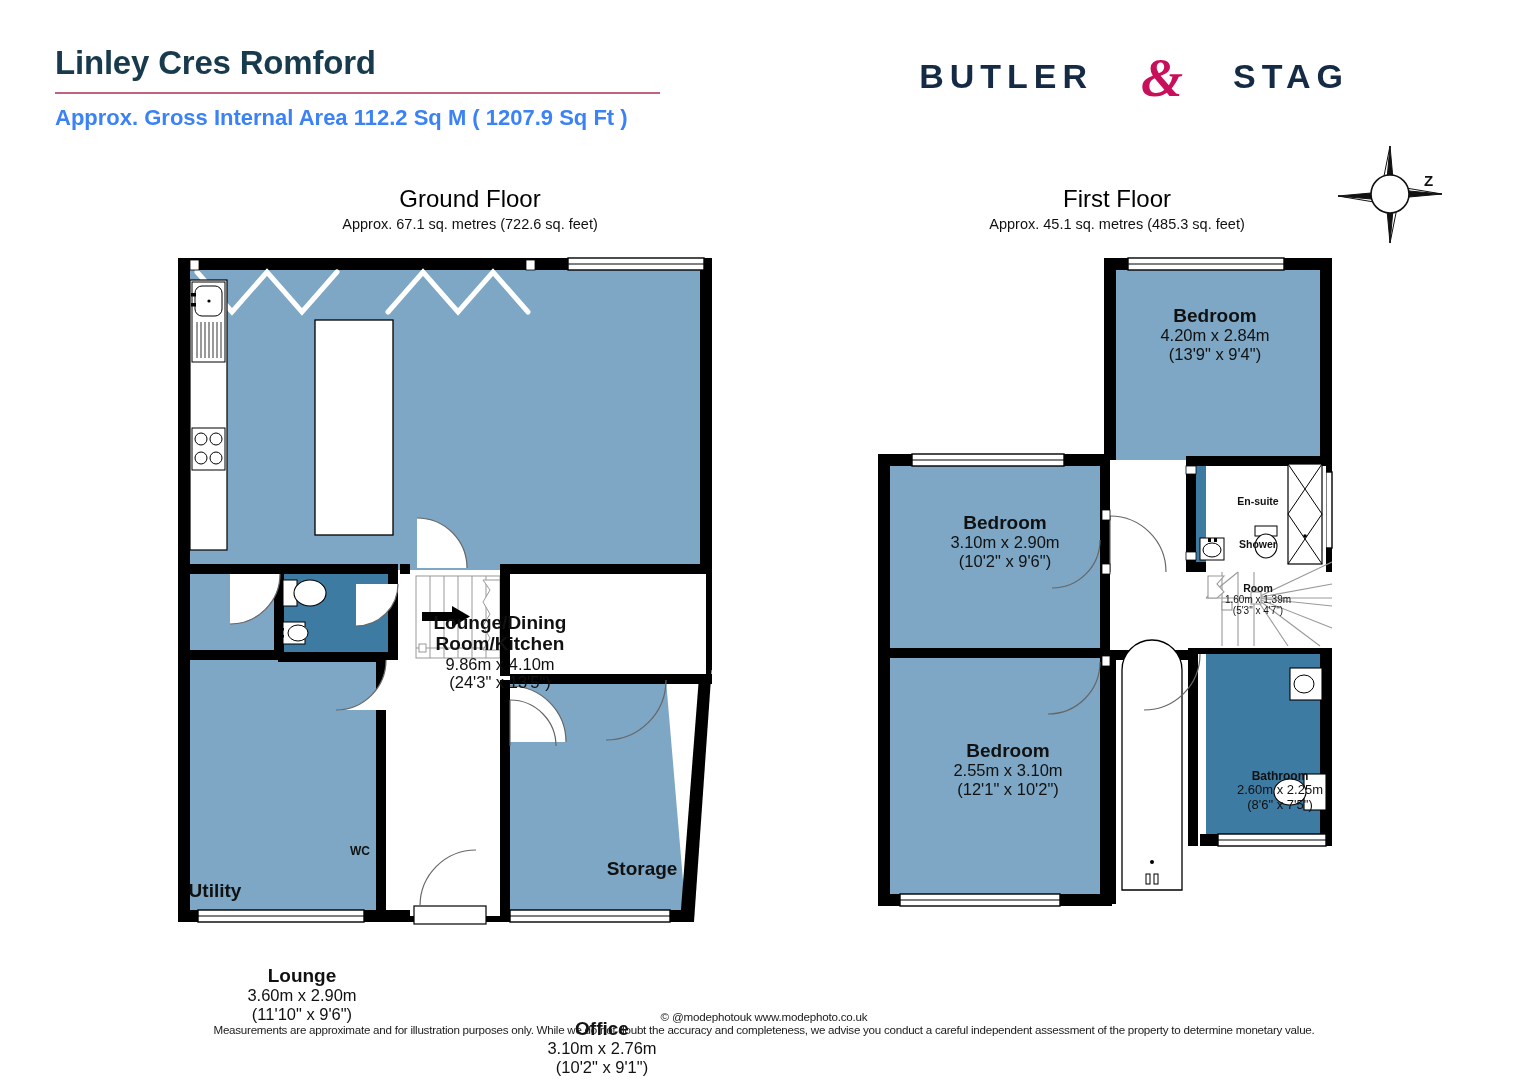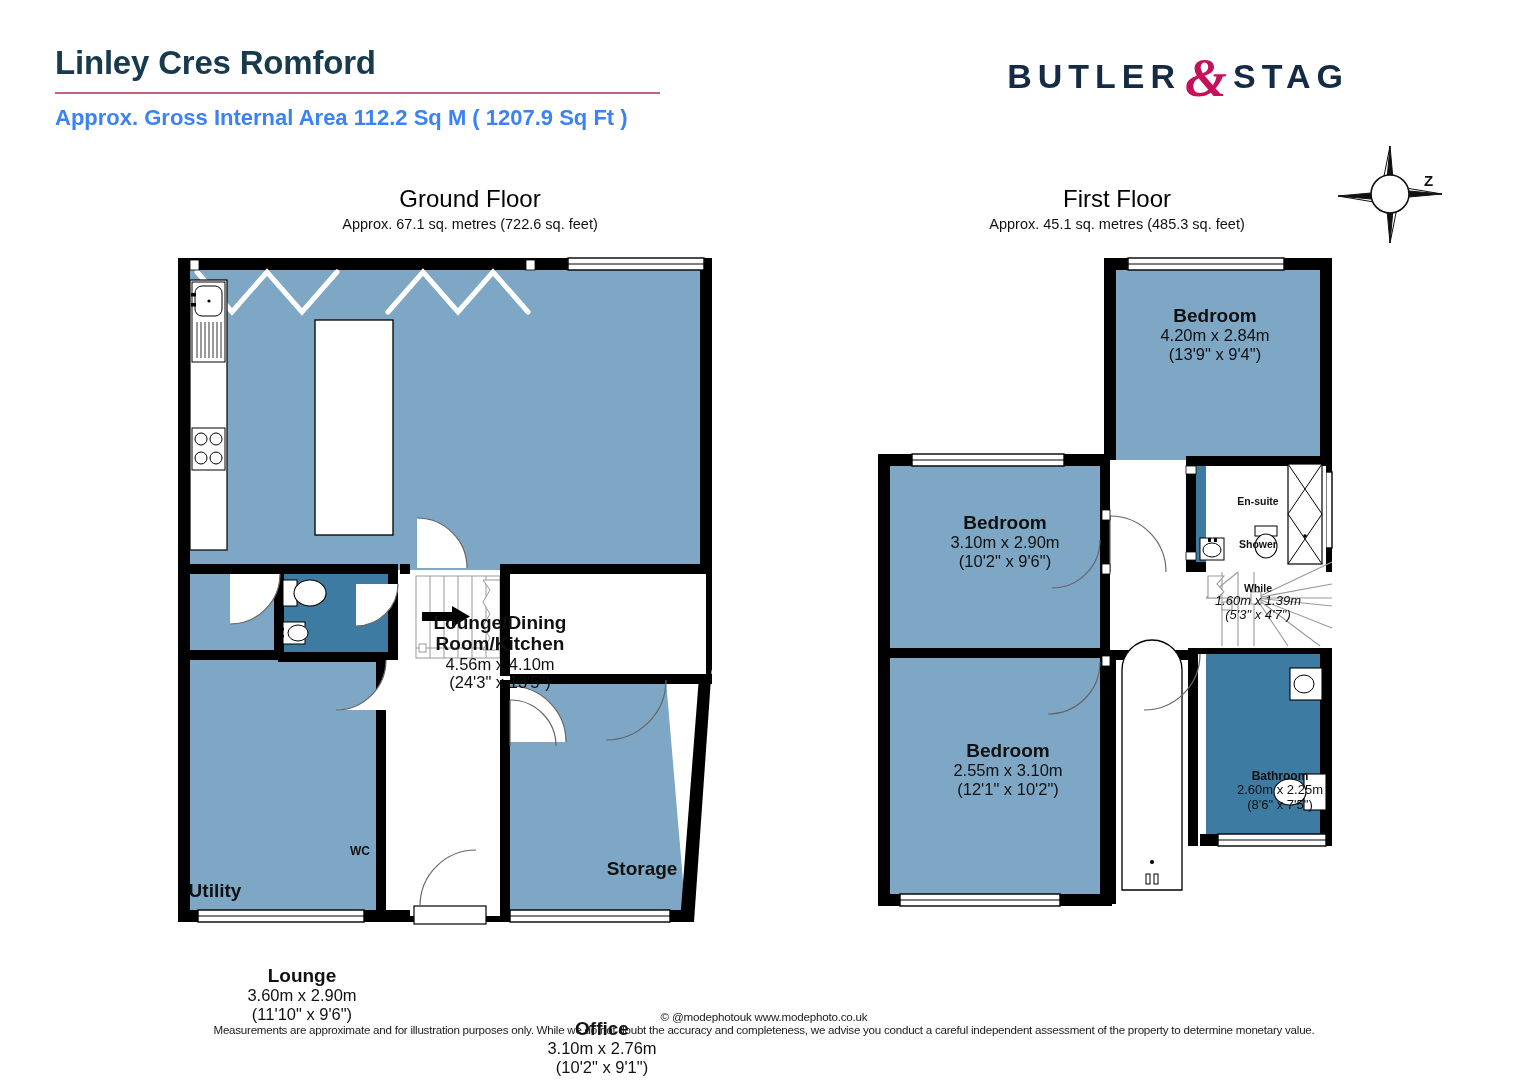--- a/index.html
+++ b/index.html
@@ -48,20 +48,21 @@
     white-space: nowrap;
   }
 
   
   #brand {
     position: absolute;
     right: 55px; top: 55px;
     display: flex;
     align-items: center;
     white-space: nowrap;
+    gap: 44px;
   }
   .brand-word {
     font-size: 34px;
     font-weight: bold;
     letter-spacing: 6px;
     color: #152a44;
   }
   .brand-amp {
     font-family: "Liberation Serif", serif;
     font-size: 54px;
@@ -128,21 +129,21 @@
     font-size: 19px;
     display: block;
   }
   .room-label .rl-dim {
     font-size: 16.5px;
     display: block;
   }
   .room-label.small .rl-name { font-size: 12px; text-align: center; }
   .room-label.small .rl-dim { font-size: 13px; }
   .room-label.tiny .rl-name { font-size: 10.5px; line-height: 1.08; margin-top: 32px; }
-  .room-label.tiny .rl-dim { font-size: 13px; line-height: 1.1; font-style: italic; }
+  .room-label.tiny .rl-dim { font-size: 10px; line-height: 1.1; }
   .room-label.plain .rl-name { font-size: 19px; }
 
   
   #footer {
     position: absolute;
     left: 0; top: 996px;
     width: 1528px;
     text-align: center;
   }
   #disclaimer {
@@ -357,21 +358,21 @@
       <path d="M282 356 L300 366.5 L282 377 Z" fill="#000000"></path>
     </g>
   </g>
 
   <rect x="330" y="324" width="10" height="102" fill="#000000"></rect>
 </svg>
 
 <div class="room-label" style="left:370px; top:612px; width:260px;">
   <span class="rl-name">Lounge/Dining</span>
   <span class="rl-name">Room/Kitchen</span>
-  <span class="rl-dim">4.56m x 4.10m</span>
+  <span class="rl-dim">9.86m x 4.10m</span>
   <span class="rl-dim">(24'3" x 13'5")</span>
 </div>
 <div class="room-label plain" style="left:140px; top:880px; width:150px;">
   <span class="rl-name">Utility</span>
 </div>
 <div class="room-label small" style="left:300px; top:845px; width:120px;">
   <span class="rl-name">WC</span>
 </div>
 <div class="room-label plain" style="left:532px; top:858px; width:220px;">
   <span class="rl-name">Storage</span>
@@ -554,21 +555,21 @@
 
 <div class="room-label" style="left:888px; top:740px; width:240px;">
   <span class="rl-name">Bedroom</span>
   <span class="rl-dim">2.55m x 3.10m</span>
   <span class="rl-dim">(12'1" x 10'2")</span>
 </div>
 
 <div class="room-label tiny" style="left:1208px; top:464px; width:100px;">
   <span class="rl-name">En-suite</span>
   <span class="rl-name">Shower</span>
-  <span class="rl-name">While</span>
+  <span class="rl-name">Room</span>
   <span class="rl-dim">1.60m x 1.39m</span>
   <span class="rl-dim">(5'3" x 4'7")</span>
 </div>
 
 <div class="room-label small" style="left:1190px; top:770px; width:180px;">
   <span class="rl-name">Bathroom</span>
   <span class="rl-dim">2.60m x 2.25m</span>
   <span class="rl-dim">(8'6" x 7'5")</span>
 </div>
 

